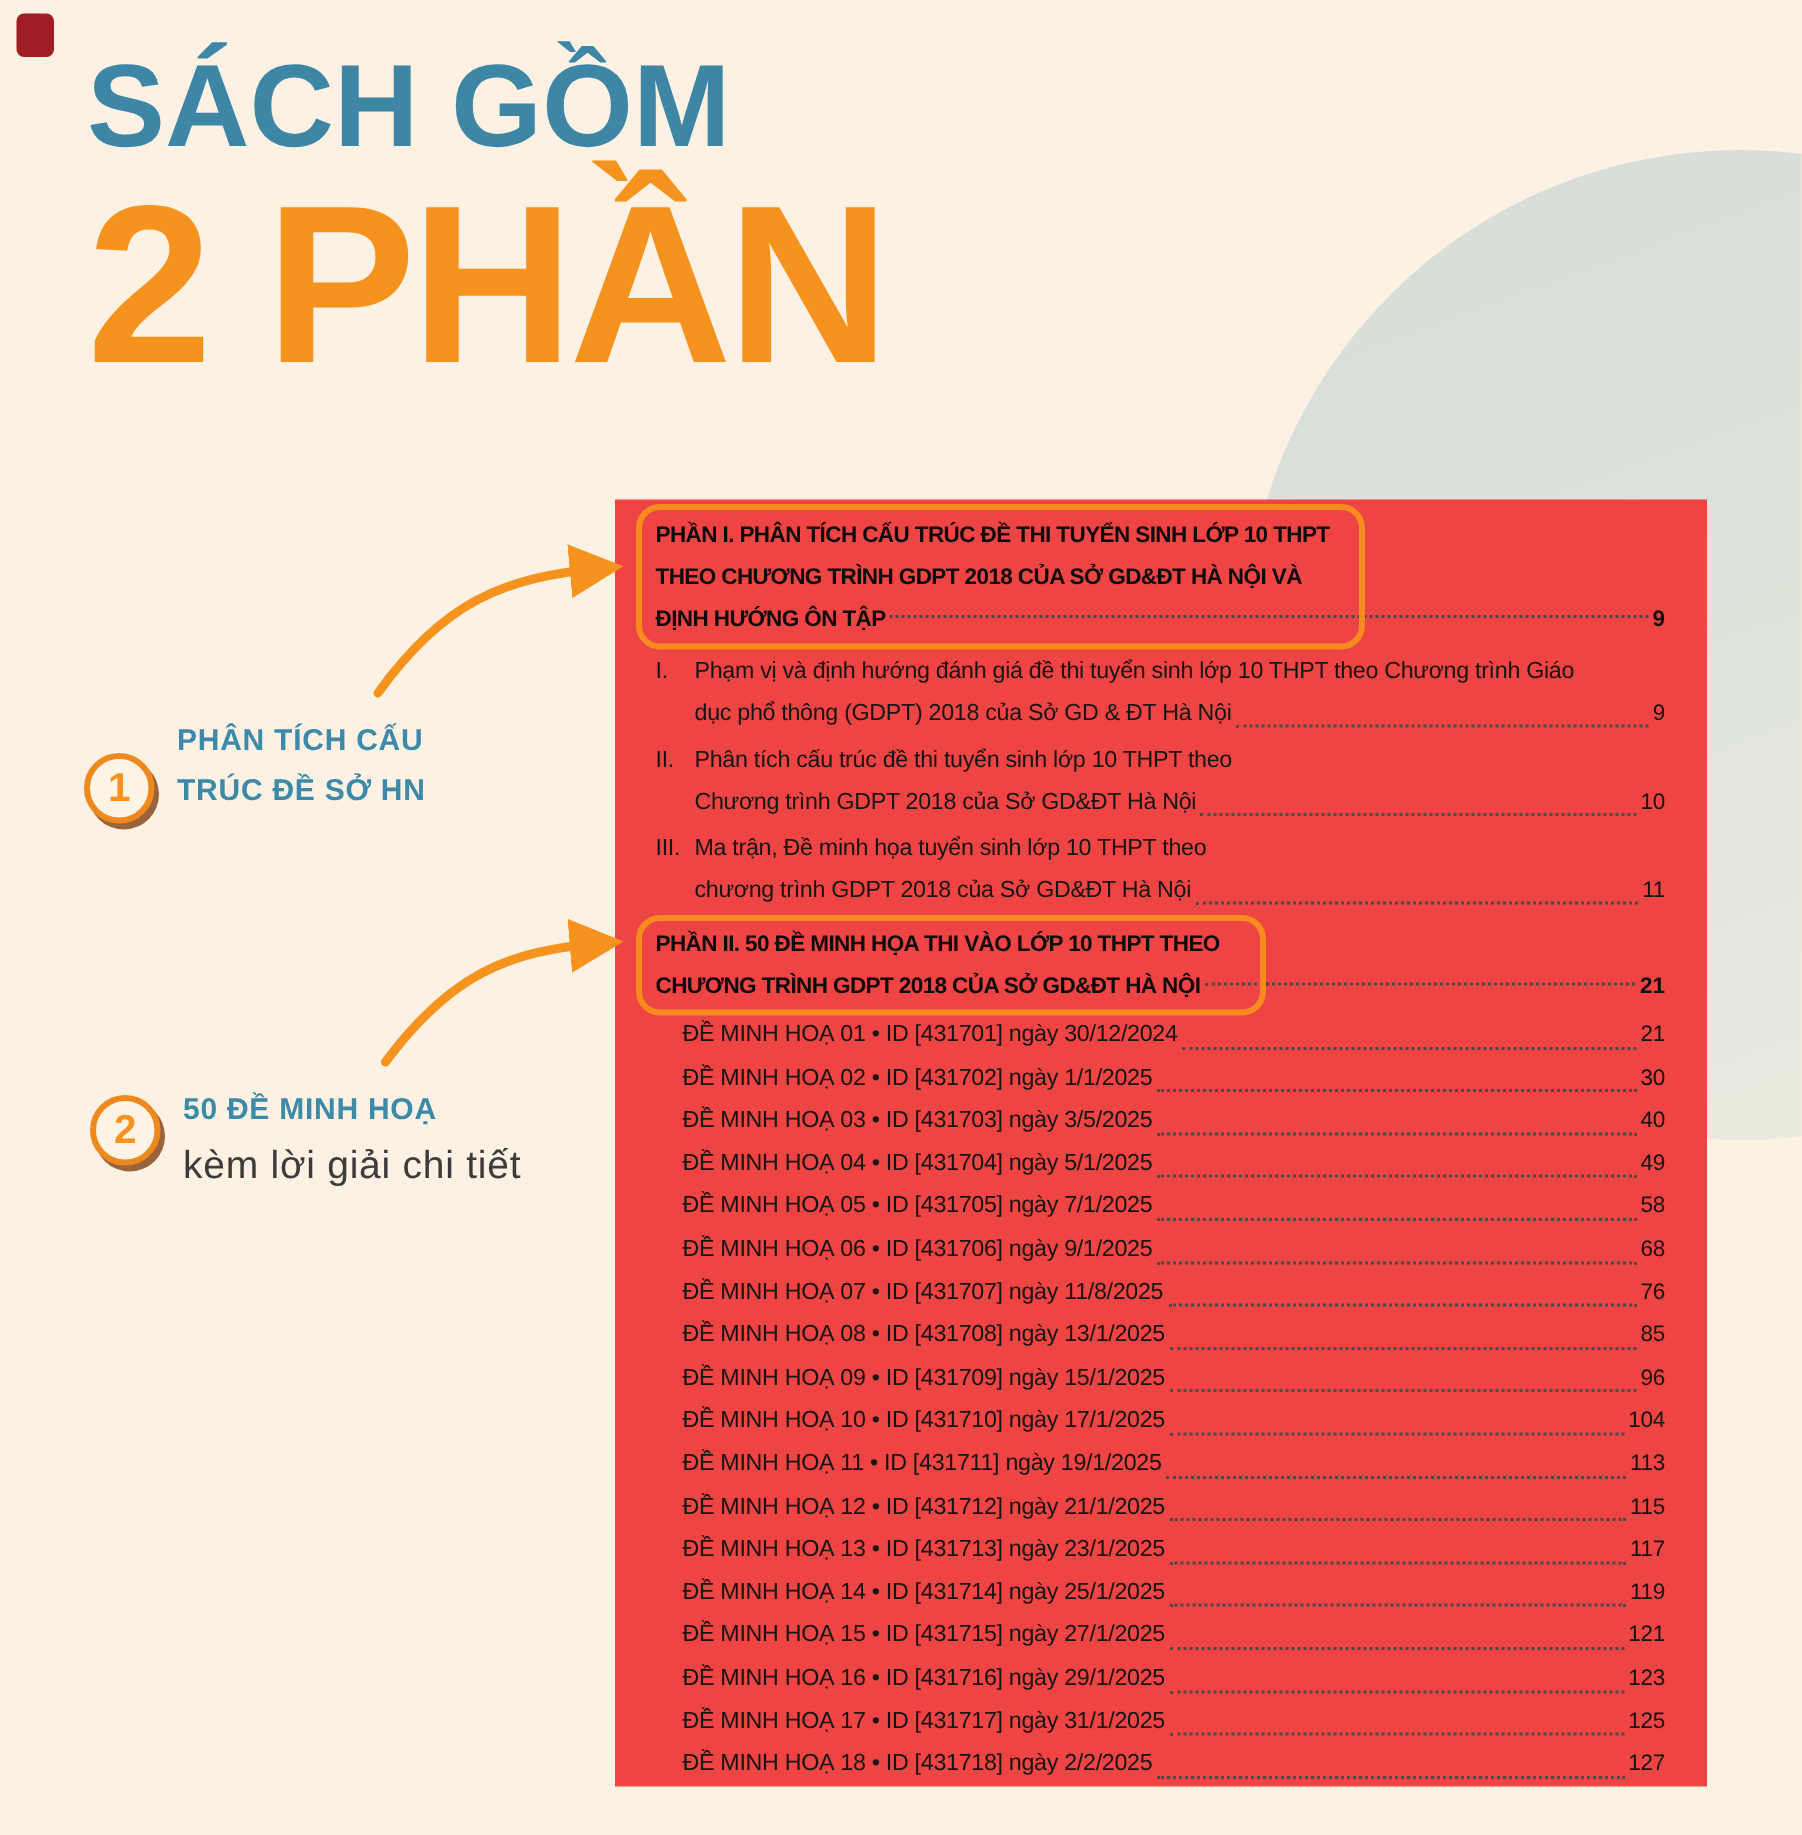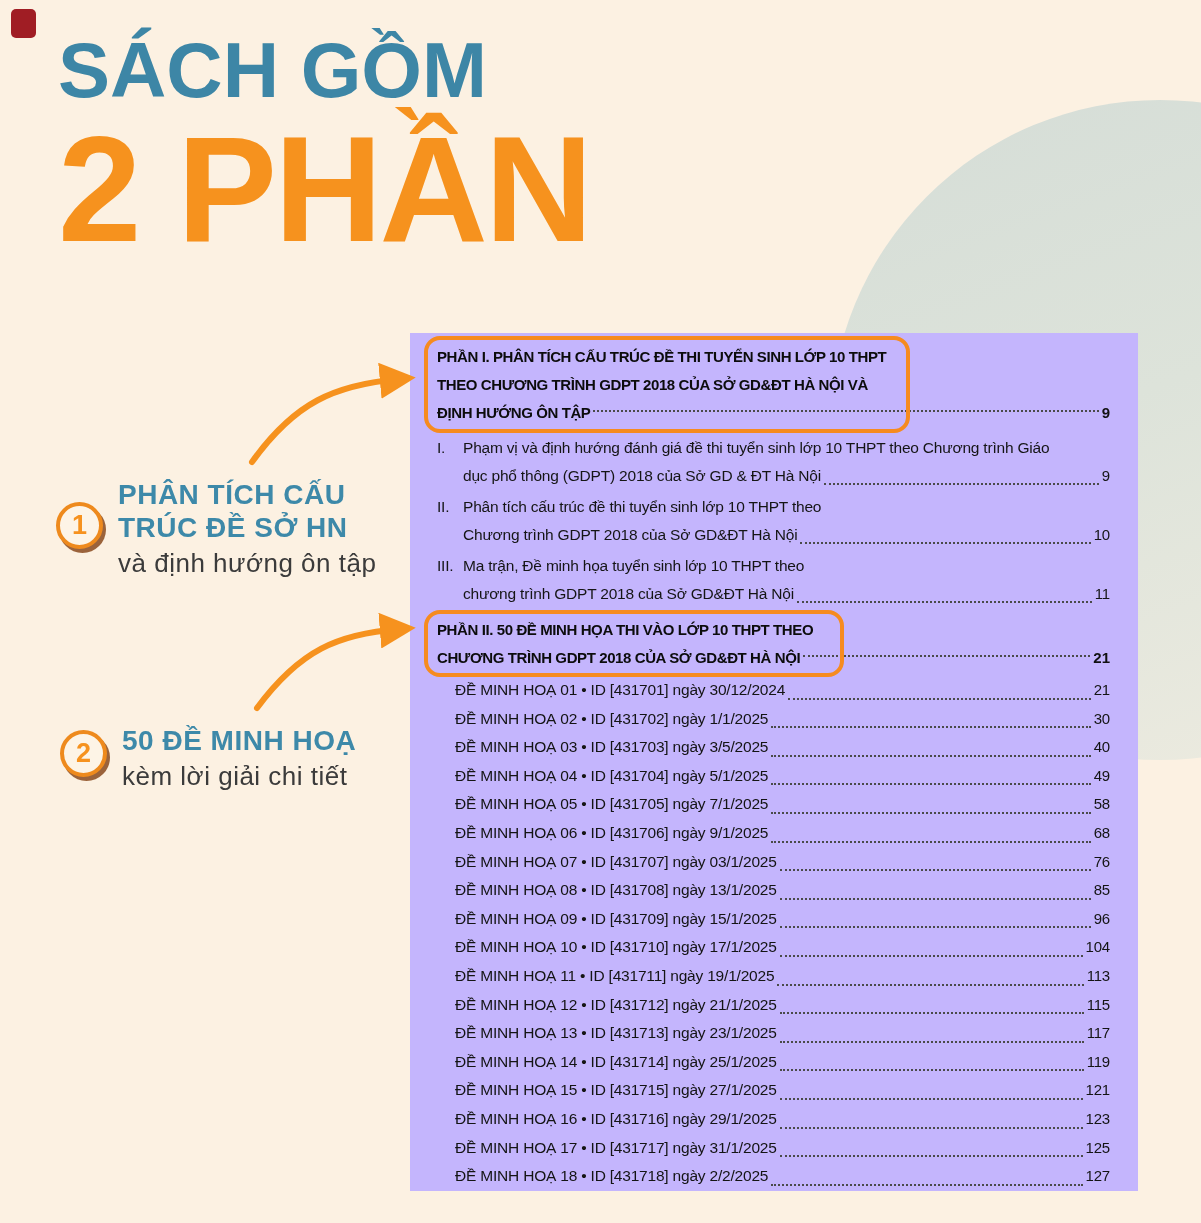--- a/index.html
+++ b/index.html
@@ -46,32 +46,32 @@
     position:absolute; left:0; top:24px;
     width:47px; height:47px; border-radius:50%;
     background:#fdf4e6; border:4px solid #ee8a1d;
     box-shadow:3px 4px 0 rgba(138,74,29,.85);
     display:flex; align-items:center; justify-content:center;
     font-size:27px; font-weight:bold; color:#f6921e;
   }
   .feature-2 .badge { top:6px; }
   .feature-text { margin-left:62px; width:300px; }
   .feature-heading {
-    color:#3d89a9; font-weight:bold; font-size:28px;
+    color:#3d89a9; font-weight:bold; font-size:20px;
     line-height:33px; letter-spacing:.5px;
   }
   .feature-sub {
     color:#3b3b3b; font-size:26px; line-height:32px; margin-top:3px;
     letter-spacing:.5px;
   }
 
   
   .toc-panel {
     position:absolute; left:410px; top:333px; z-index:2;
-    width:728px; height:858px; background:#c4b5fd;
+    width:728px; height:858px; background:#ef4444;
     padding:10px 28px 0 27px;
     color:#111;
   }
   .h-block { position:relative; }
   .h-line {
     font-weight:bold; font-size:15px; letter-spacing:-.4px;
     line-height:28px; color:#0c0c0c; white-space:nowrap;
   }
   .row { display:flex; align-items:center; }
   .dots { flex:1; border-bottom:2px dotted #4a4a4a; margin:0 3px 5px 3px; min-width:20px; }
@@ -113,21 +113,20 @@
   <div class="title-line2">2 PHẦN</div>
 </div>
 
 <div class="feature feature-1">
   <div class="badge">1</div>
   <div class="feature-text">
     <div class="feature-heading">
       <div>PHÂN TÍCH CẤU</div>
       <div>TRÚC ĐỀ SỞ HN</div>
     </div>
-    <div class="feature-sub">và định hướng ôn tập</div>
   </div>
 </div>
 
 <div class="feature feature-2">
   <div class="badge">2</div>
   <div class="feature-text">
     <div class="feature-heading">
       <div>50 ĐỀ MINH HOẠ</div>
     </div>
     <div class="feature-sub">kèm lời giải chi tiết</div>
@@ -218,21 +217,21 @@
         <span class="entry-label">ĐỀ MINH HOẠ 05 • ID [431705] ngày 7/1/2025</span>
         <span class="dots"></span>
         <span class="pg">58</span>
       </div>
     <div class="entry-row">
         <span class="entry-label">ĐỀ MINH HOẠ 06 • ID [431706] ngày 9/1/2025</span>
         <span class="dots"></span>
         <span class="pg">68</span>
       </div>
     <div class="entry-row">
-        <span class="entry-label">ĐỀ MINH HOẠ 07 • ID [431707] ngày 03/1/2025</span>
+        <span class="entry-label">ĐỀ MINH HOẠ 07 • ID [431707] ngày 11/8/2025</span>
         <span class="dots"></span>
         <span class="pg">76</span>
       </div>
     <div class="entry-row">
         <span class="entry-label">ĐỀ MINH HOẠ 08 • ID [431708] ngày 13/1/2025</span>
         <span class="dots"></span>
         <span class="pg">85</span>
       </div>
     <div class="entry-row">
         <span class="entry-label">ĐỀ MINH HOẠ 09 • ID [431709] ngày 15/1/2025</span>

